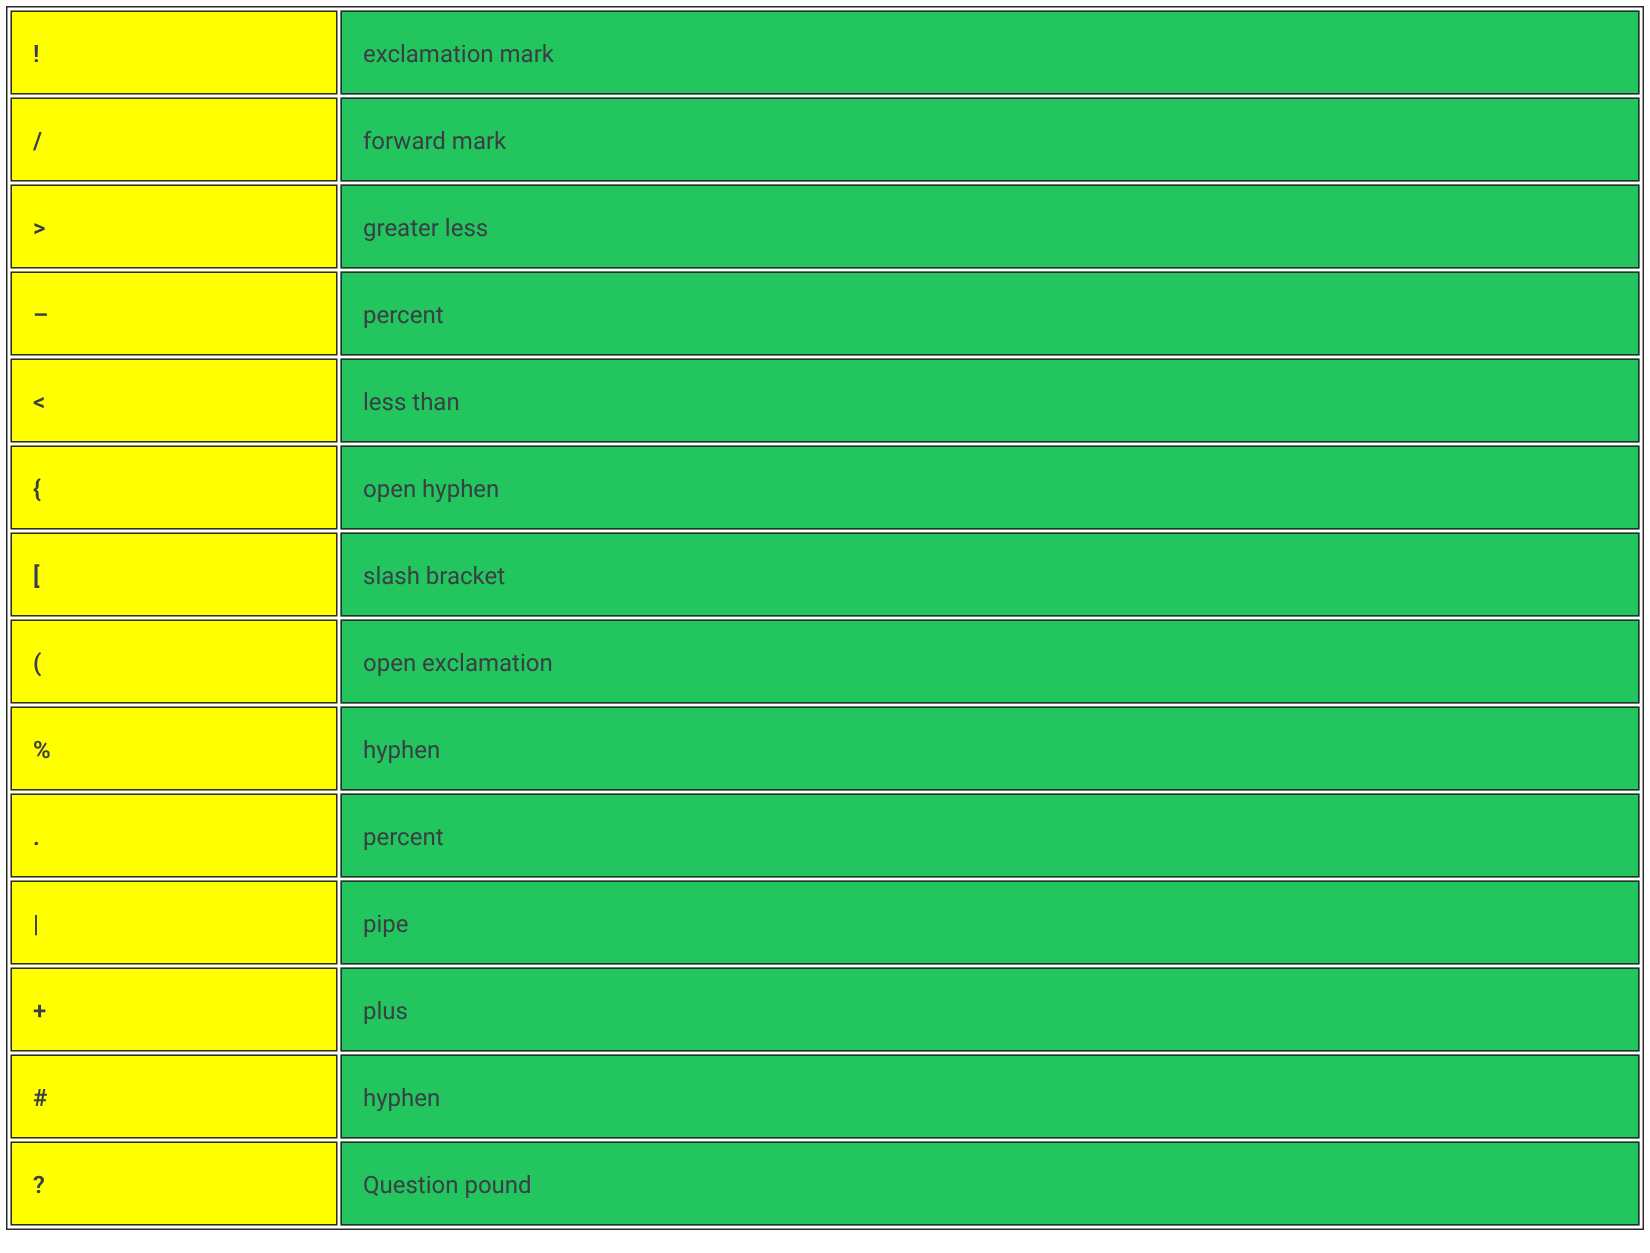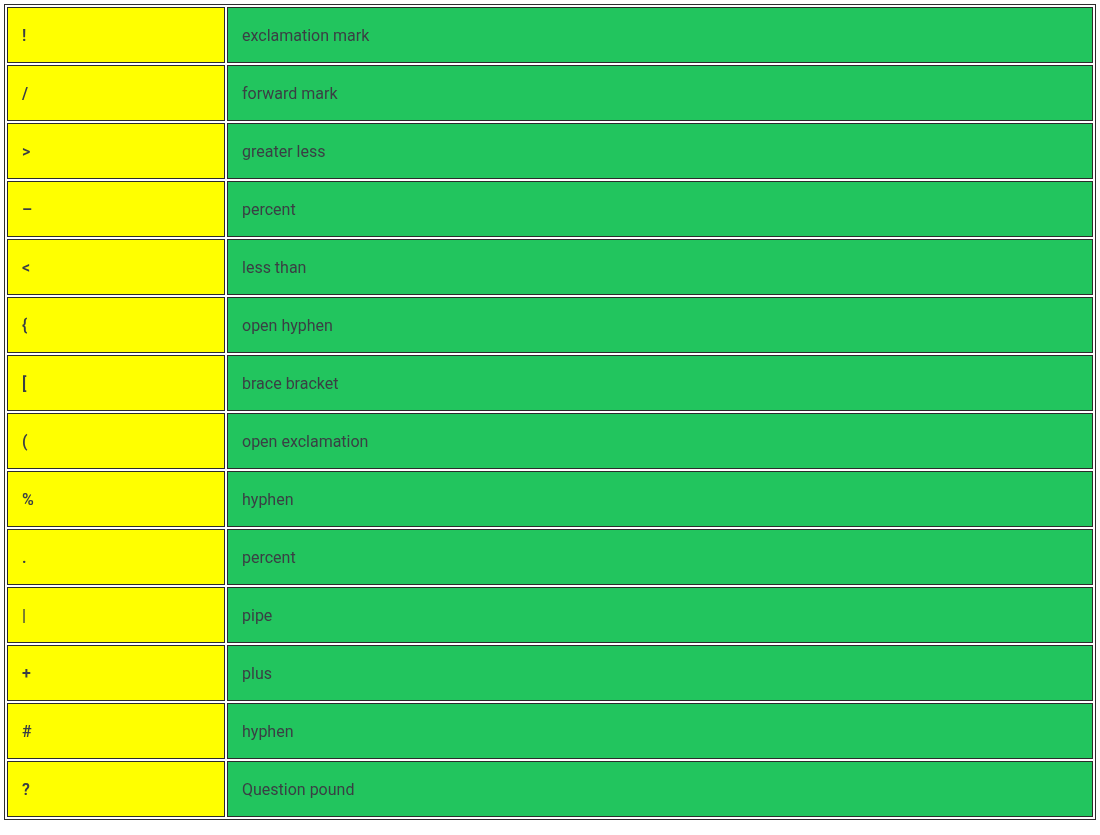--- a/index.html
+++ b/index.html
@@ -67,21 +67,21 @@
     <tr>
       <td class="symbol-cell">&lt;</td>
       <td class="name-cell">less than</td>
     </tr>
     <tr>
       <td class="symbol-cell">{</td>
       <td class="name-cell">open hyphen</td>
     </tr>
     <tr>
       <td class="symbol-cell">[</td>
-      <td class="name-cell">brace bracket</td>
+      <td class="name-cell">slash bracket</td>
     </tr>
     <tr>
       <td class="symbol-cell">(</td>
       <td class="name-cell">open exclamation</td>
     </tr>
     <tr>
       <td class="symbol-cell">%</td>
       <td class="name-cell">hyphen</td>
     </tr>
     <tr>

